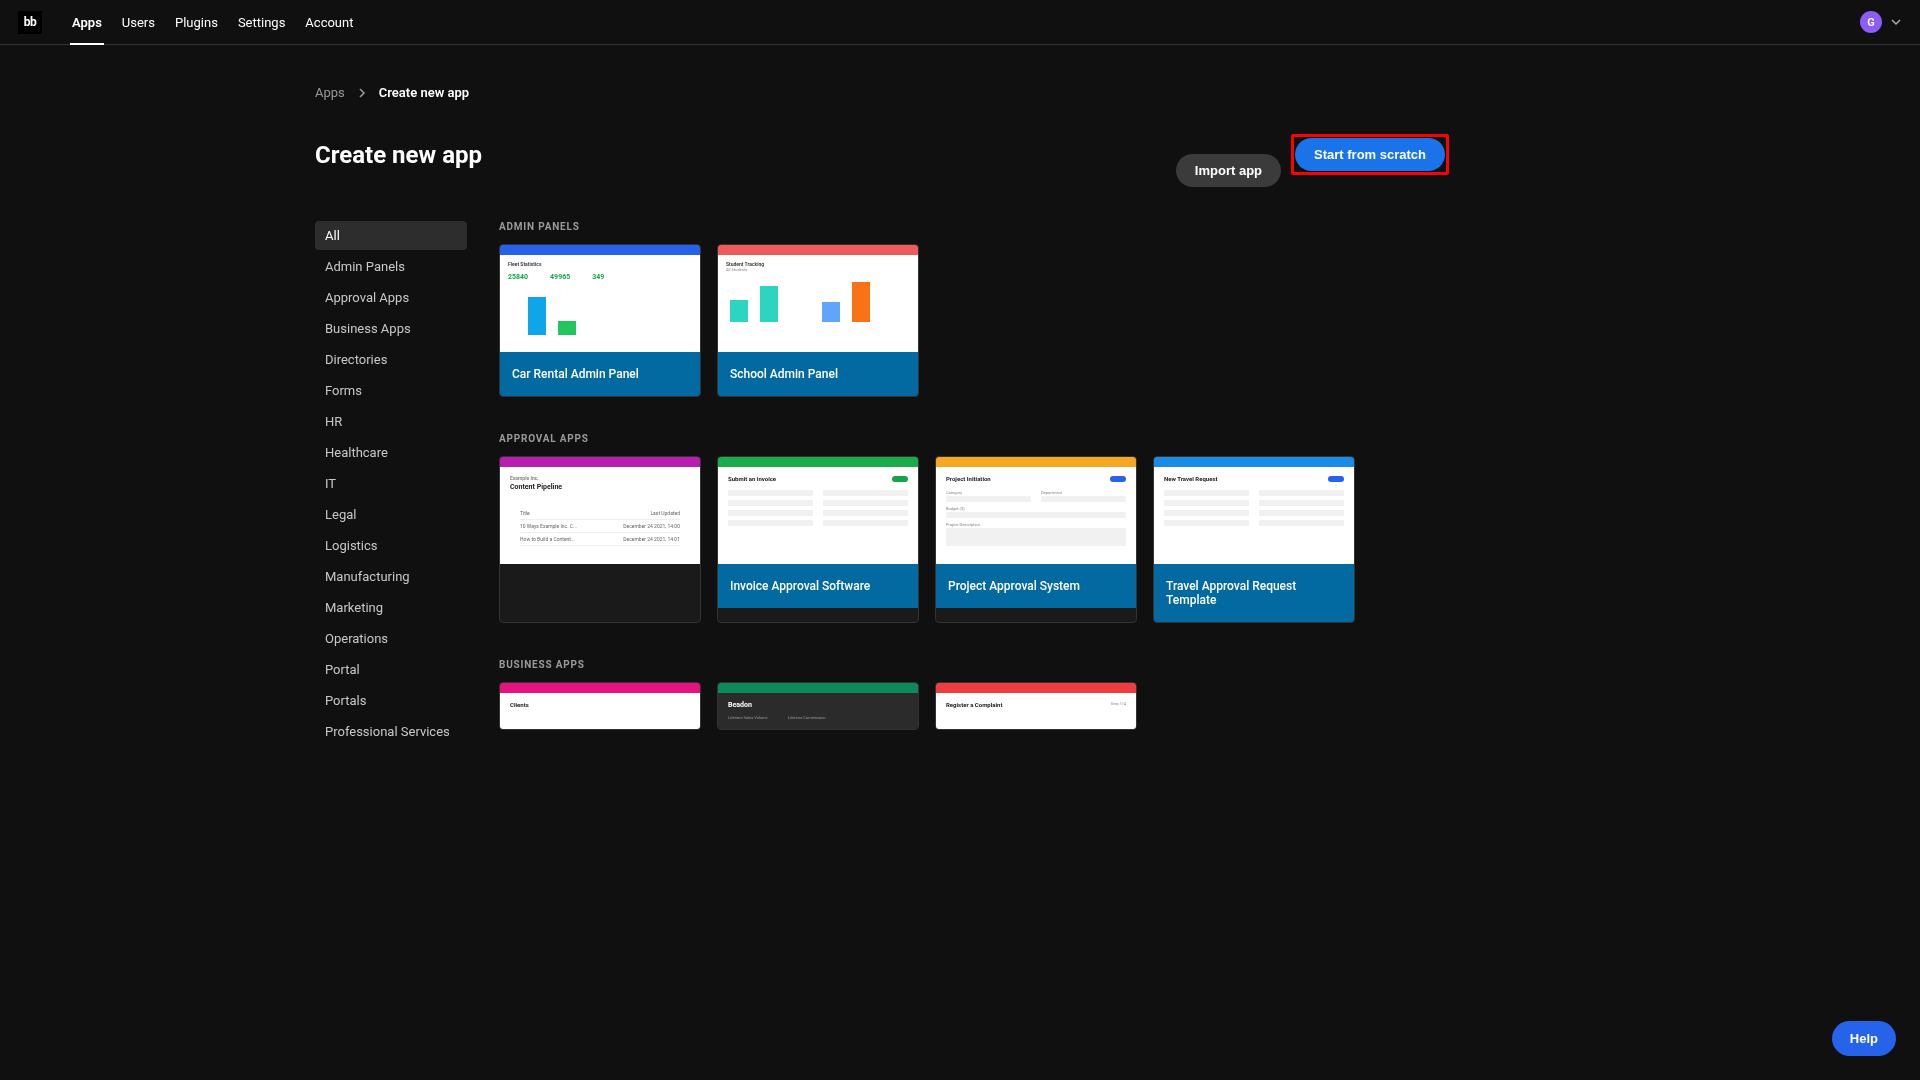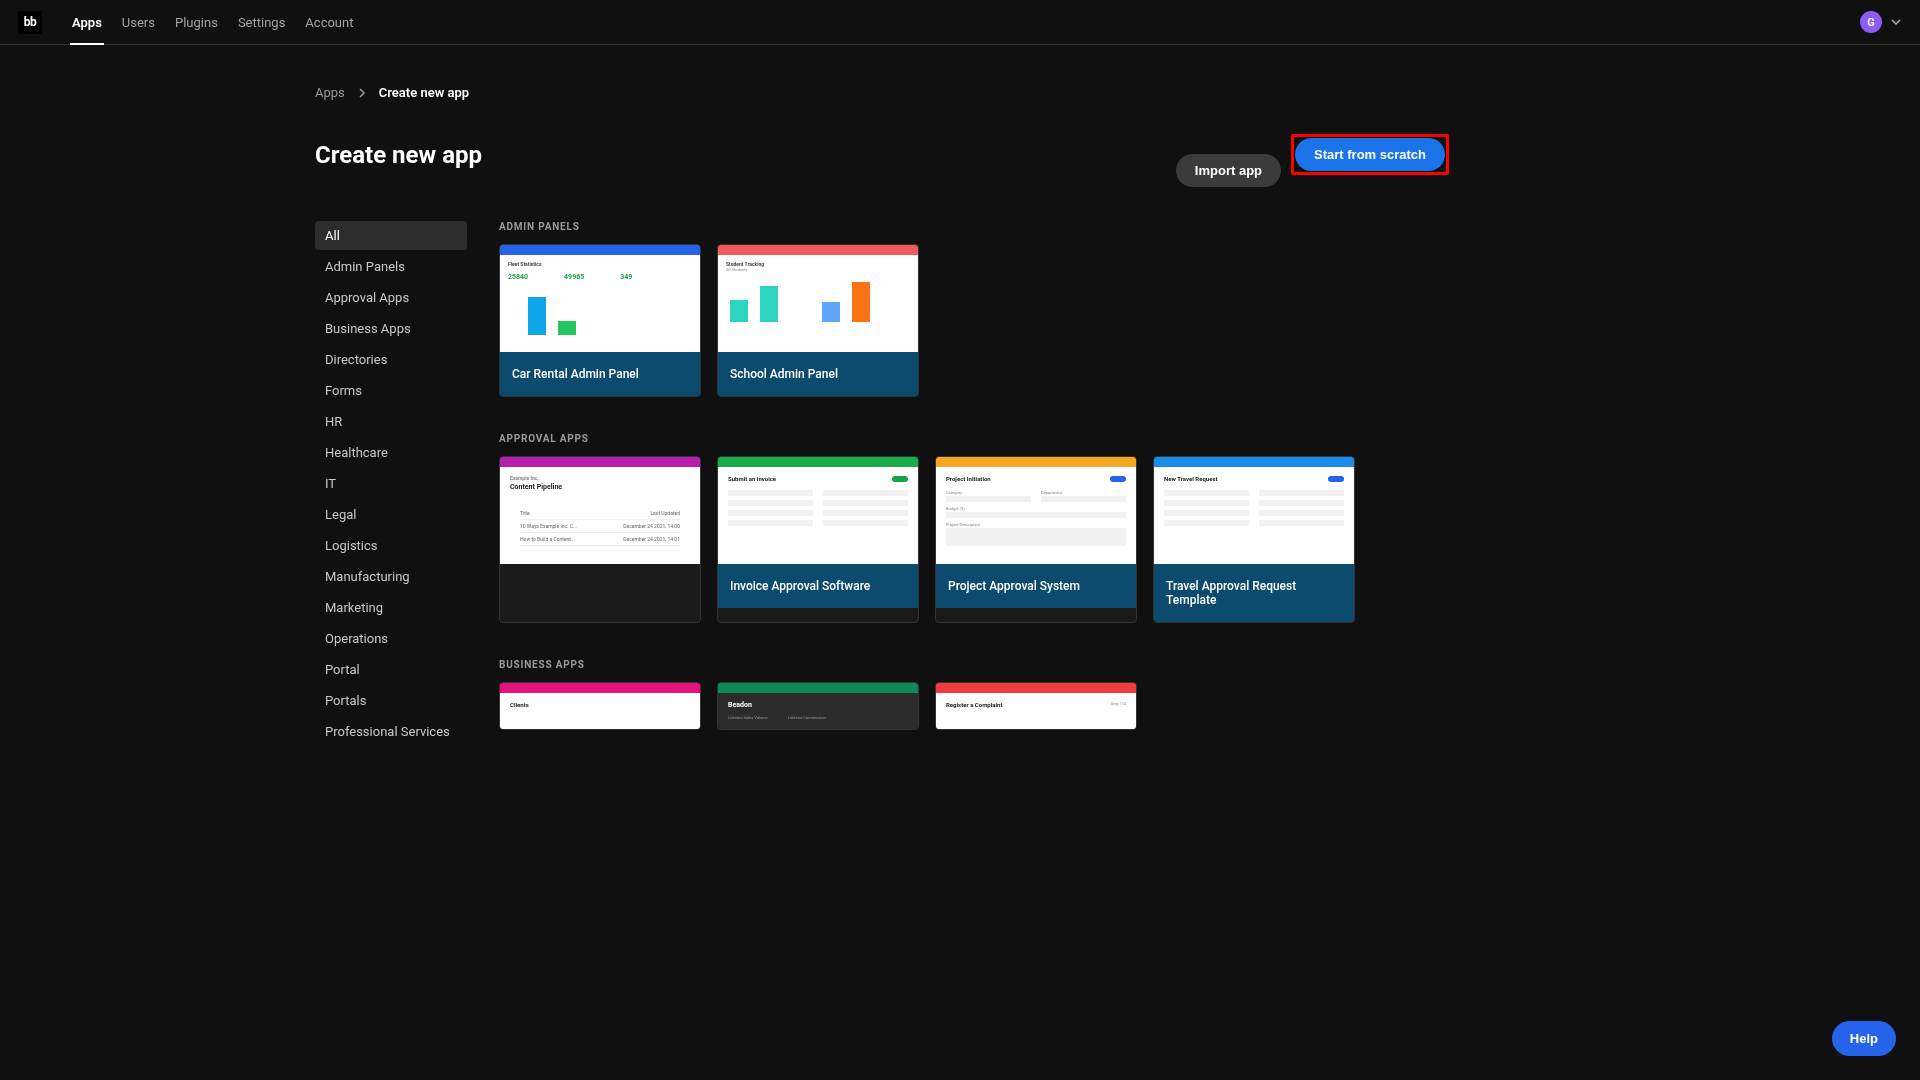--- a/index.html
+++ b/index.html
@@ -28,21 +28,21 @@
   display: flex; align-items: center; justify-content: center;
   font-weight: 700; font-size: 12px; letter-spacing: -0.5px;
   margin-right: 20px;
 }
 .nav-links { display: flex; height: 100%; }
 .nav-link {
   padding: 0 10px;
   height: 100%;
   display: flex; align-items: center;
   font-size: 13px;
-  color: #a3a3a3;
+  color: #ffffff;
   cursor: pointer;
   position: relative;
 }
 .nav-link.active { color: #fff; font-weight: 600; }
 .nav-link.active::after {
   content: '';
   position: absolute;
   bottom: -1px; left: 8px; right: 8px;
   height: 2px; background: #fff;
 }
@@ -131,26 +131,26 @@
   height: 97px;
   background: #fff;
   position: relative;
   overflow: hidden;
 }
 .card-label {
   padding: 15px 12px;
   font-size: 12px;
   color: #fff;
   font-weight: 500;
-  background: #0c4a6e;
+  background: #0369a1;
 }
 
 
 .pv-stats { padding: 6px 8px; font-size: 5px; color: #333; }
-.pv-stats-row { display: flex; gap: 36px; margin: 6px 0 10px; }
+.pv-stats-row { display: flex; gap: 22px; margin: 6px 0 10px; }
 .pv-stat-val { font-size: 7px; font-weight: 700; }
 .pv-stat-val.green { color: #16a34a; }
 .pv-bars { display: flex; gap: 12px; align-items: flex-end; height: 44px; margin-left: 20px; }
 .pv-bar { width: 18px; }
 
 .pv-form { padding: 8px 10px; font-size: 5px; color: #444; }
 .pv-form-title { font-size: 7px; font-weight: 700; margin-bottom: 2px; }
 .pv-form-sub { font-size: 6px; color: #333; margin-bottom: 8px; }
 .pv-field-row { display: flex; gap: 10px; margin-bottom: 4px; }
 .pv-field { flex: 1; }

